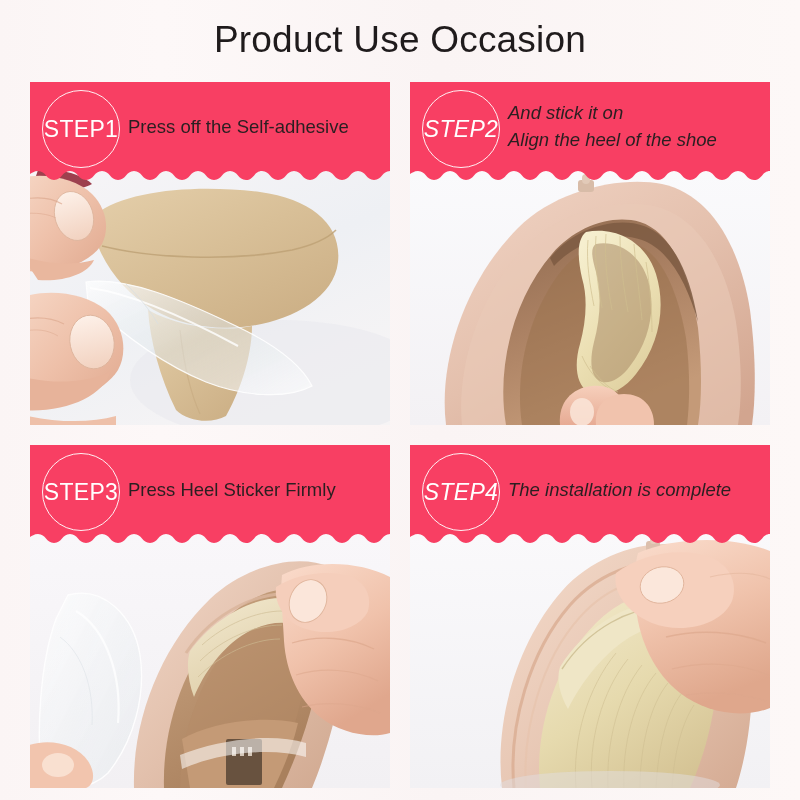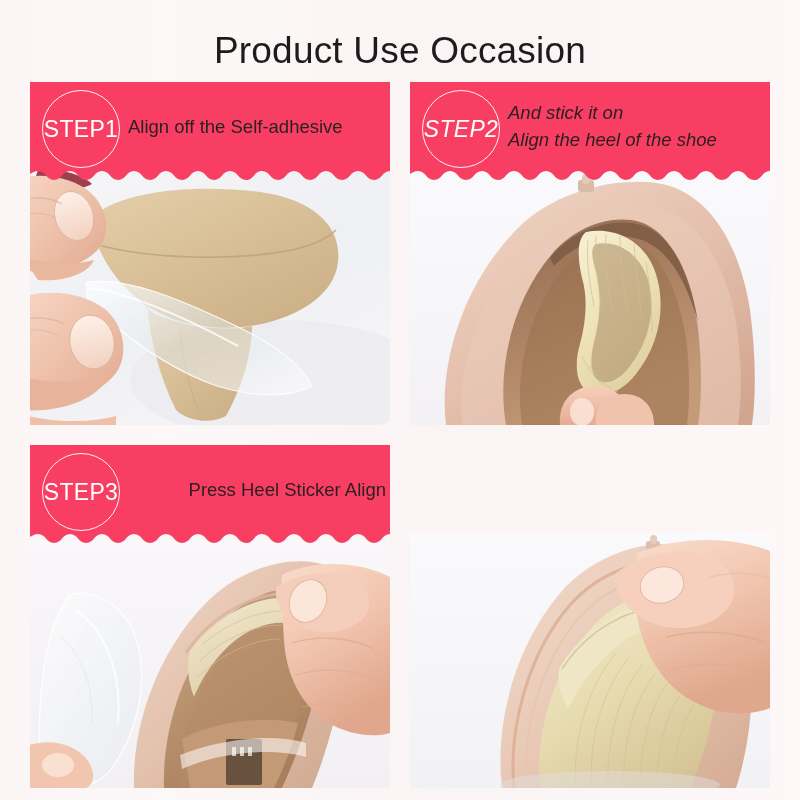--- a/index.html
+++ b/index.html
@@ -20,21 +20,21 @@
   #page {
     width: 800px;
     height: 800px;
     position: relative;
     background: linear-gradient(90deg,#fbf5f5 0%, #fdf8f8 20%, #faf4f4 55%, #fdf8f7 100%);
   }
 
   
   .page-title {
     position: absolute;
-    top: 28px;
+    top: 17px;
     left: 0;
     width: 800px;
     text-align: center;
     font-size: 37px;
     line-height: 46px;
     font-weight: 400;
     color: #1f1b1c;
     letter-spacing: 0.2px;
     font-family: "Liberation Sans", sans-serif;
   }
@@ -50,21 +50,21 @@
 
   .panel {
     position: absolute;
     width: 360px;
     height: 343px;
     overflow: hidden;
   }
   .panel.c0 { left: 0; }
   .panel.c1 { left: 380px; font-style: italic; }
   .panel.r0 { top: 0; }
-  .panel.r1 { top: 363px; text-align: right; }
+  .panel.r1 { top: 363px; }
 
   
   .banner {
     position: absolute;
     top: 0; left: 0;
     width: 360px;
     height: 88px;
     background: #f83f63;
     z-index: 3;
   }
@@ -156,21 +156,21 @@
                    C128,5 128,14 120,14 C112,14 112,5 104,5
                    C96,5 96,14 88,14 C80,14 80,5 72,5
                    C64,5 64,14 56,14 C48,14 48,5 40,5
                    C32,5 32,14 24,14 C16,14 16,5 8,5
                    C4,5 2,7 0,8 Z" fill="#f83f63"></path>
         </svg>
         <div class="badge">
           <span class="badge-label">STEP1</span>
         </div>
         <div class="banner-text">
-          <span class="banner-line">Align off the Self-adhesive</span>
+          <span class="banner-line">Press off the Self-adhesive</span>
         </div>
       </div>
 
       <div class="photo">
         <svg viewBox="0 0 360 255">
           <defs>
             <linearGradient id="bg1" x1="0" y1="0" x2="0.6" y2="1">
               <stop offset="0" stop-color="#f7f5f7"></stop>
               <stop offset="0.55" stop-color="#eef0f4"></stop>
               <stop offset="1" stop-color="#f6f4f5"></stop>
@@ -344,21 +344,21 @@
                    C128,5 128,14 120,14 C112,14 112,5 104,5
                    C96,5 96,14 88,14 C80,14 80,5 72,5
                    C64,5 64,14 56,14 C48,14 48,5 40,5
                    C32,5 32,14 24,14 C16,14 16,5 8,5
                    C4,5 2,7 0,8 Z" fill="#f83f63"></path>
         </svg>
         <div class="badge">
           <span class="badge-label">STEP3</span>
         </div>
         <div class="banner-text">
-          <span class="banner-line">Press Heel Sticker Align</span>
+          <span class="banner-line">Press Heel Sticker Firmly</span>
         </div>
       </div>
 
       <div class="photo">
         <svg viewBox="0 0 360 255">
           <defs>
             <linearGradient id="bg3" x1="0" y1="0" x2="0" y2="1">
               <stop offset="0" stop-color="#f9f7fa"></stop>
               <stop offset="1" stop-color="#f2f0f3"></stop>
             </linearGradient>
@@ -432,20 +432,43 @@
           <path d="M266,142 C292,134 324,136 348,148" fill="none" stroke="#dda88d" stroke-width="1.2" opacity="0.6"></path>
           <path d="M272,174 C296,168 326,170 350,180" fill="none" stroke="#dda88d" stroke-width="1.1" opacity="0.5"></path>
 
           <path d="M-6,214 C16,204 46,210 58,228 C66,240 64,252 56,255 L-6,255 Z" fill="#f2c5ae"></path>
           <ellipse cx="28" cy="232" rx="16" ry="12" fill="#fae2d4" opacity="0.9"></ellipse>
         </svg>
       </div>
     </div>
 
     <div class="panel r1 c1">
+      <div class="banner">
+        <svg class="scallop" viewBox="0 0 360 16" preserveAspectRatio="none">
+          <path d="M0,0 L360,0 L360,5
+                   C352,5 352,14 344,14 C336,14 336,5 328,5
+                   C320,5 320,14 312,14 C304,14 304,5 296,5
+                   C288,5 288,14 280,14 C272,14 272,5 264,5
+                   C256,5 256,14 248,14 C240,14 240,5 232,5
+                   C224,5 224,14 216,14 C208,14 208,5 200,5
+                   C192,5 192,14 184,14 C176,14 176,5 168,5
+                   C160,5 160,14 152,14 C144,14 144,5 136,5
+                   C128,5 128,14 120,14 C112,14 112,5 104,5
+                   C96,5 96,14 88,14 C80,14 80,5 72,5
+                   C64,5 64,14 56,14 C48,14 48,5 40,5
+                   C32,5 32,14 24,14 C16,14 16,5 8,5
+                   C4,5 2,7 0,8 Z" fill="#f83f63"></path>
+        </svg>
+        <div class="badge">
+          <span class="badge-label">STEP4</span>
+        </div>
+        <div class="banner-text">
+          <span class="banner-line">The installation is complete</span>
+        </div>
+      </div>
 
       <div class="photo">
         <svg viewBox="0 0 360 255">
           <defs>
             <linearGradient id="bg4" x1="0" y1="0" x2="0" y2="1">
               <stop offset="0" stop-color="#faf9fb"></stop>
               <stop offset="1" stop-color="#f2f1f4"></stop>
             </linearGradient>
             <linearGradient id="shoeOut4" x1="0" y1="0" x2="1" y2="1">
               <stop offset="0" stop-color="#f4dbcb"></stop>

